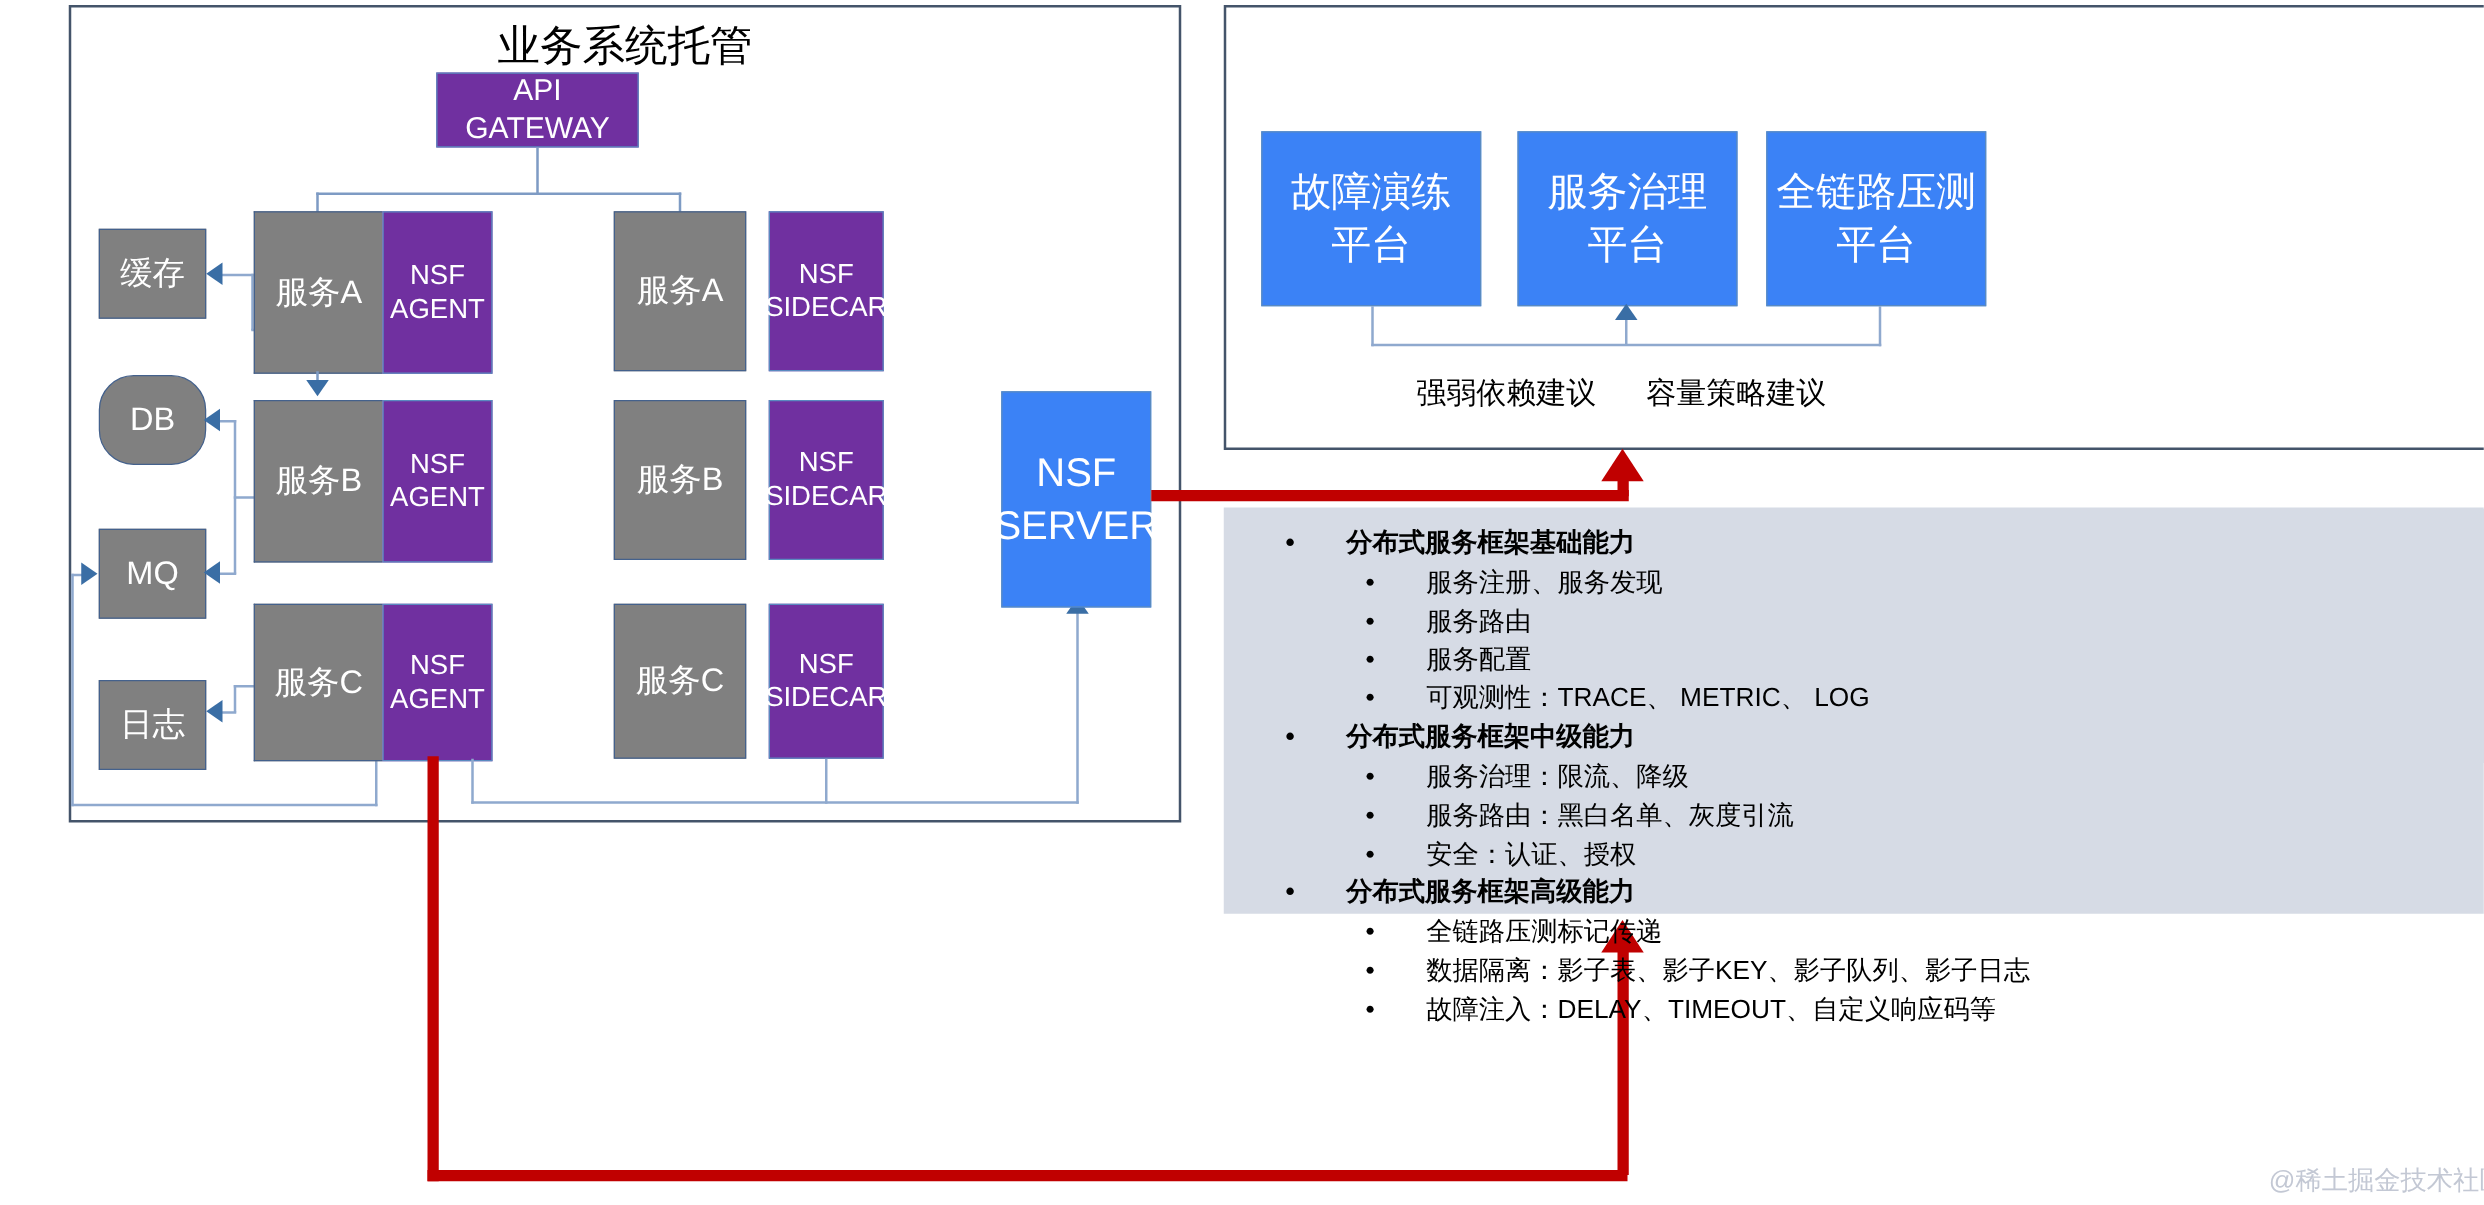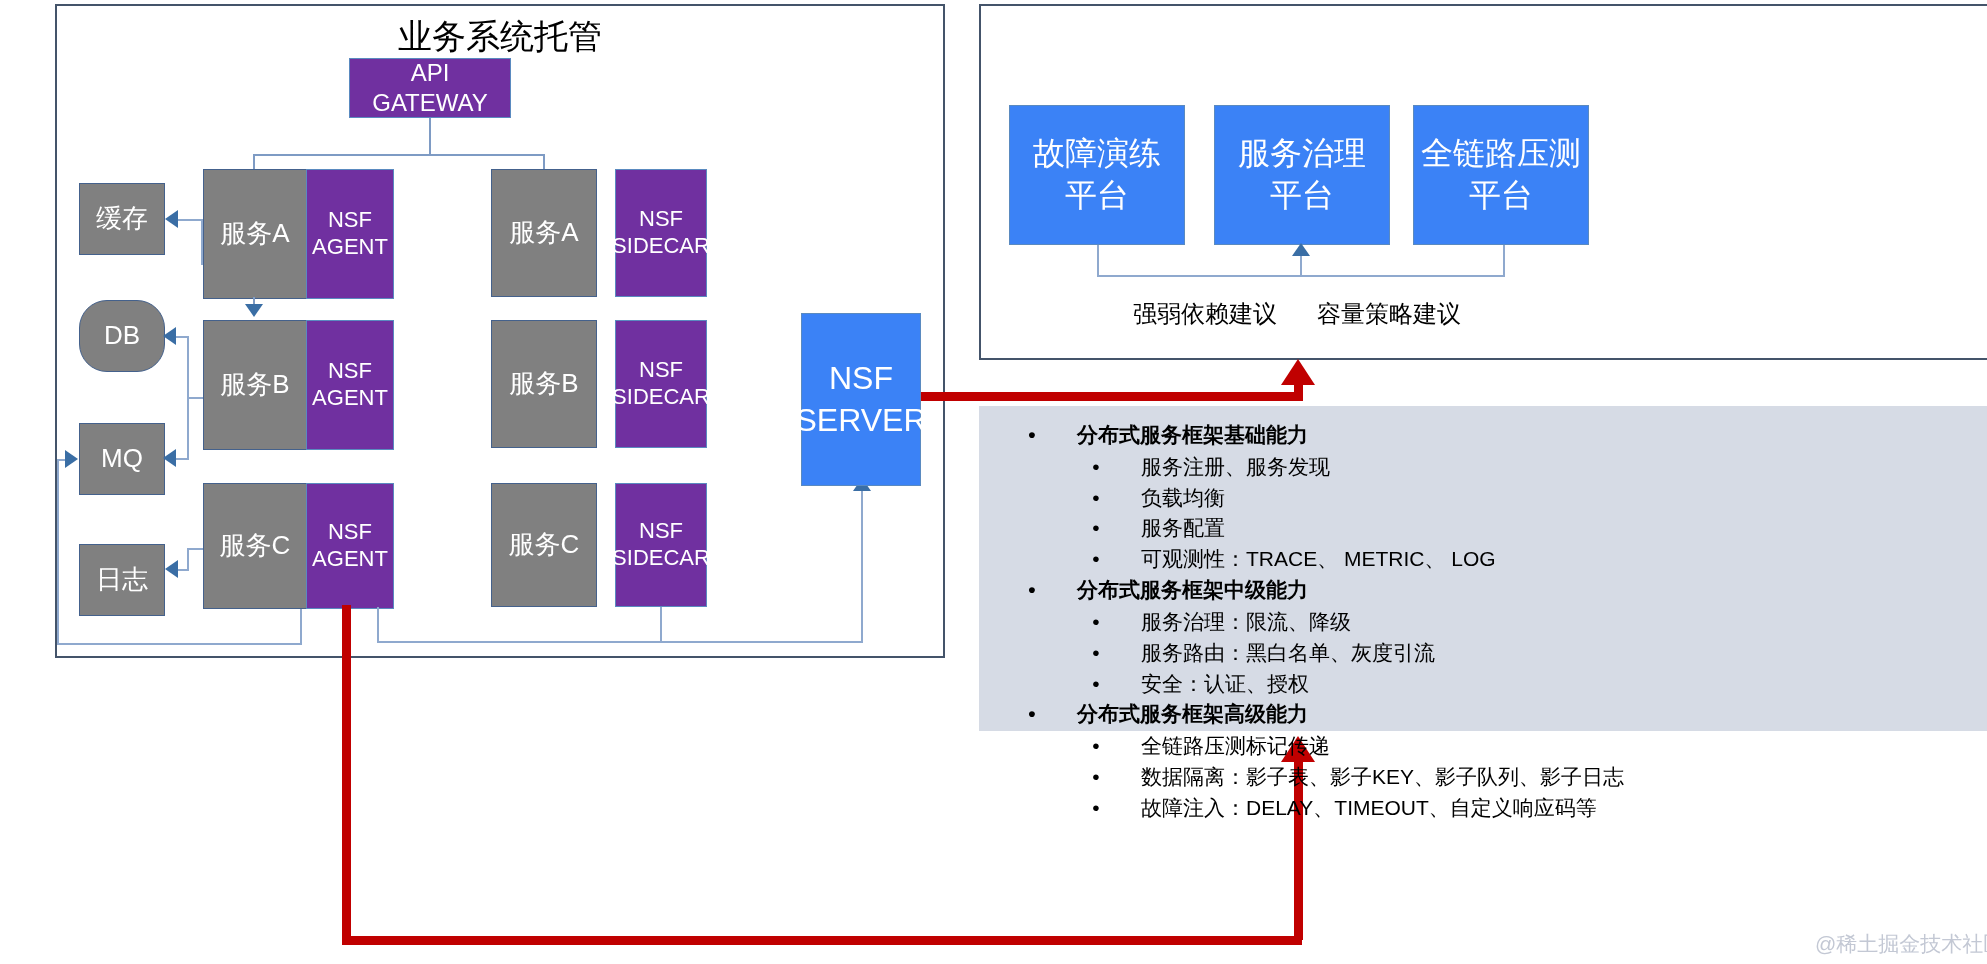--- a/index.html
+++ b/index.html
@@ -260,21 +260,21 @@
     <div class="cap-l1">
       <span class="bullet lead">•</span>
       <span class="txt">分布式服务框架基础能力</span>
     </div>
     <div class="cap-l2">
       <span class="bullet lead">•</span>
       <span class="txt">服务注册、服务发现</span>
     </div>
     <div class="cap-l2">
       <span class="bullet lead">•</span>
-      <span class="txt">负载均衡</span>
+      <span class="txt">服务路由</span>
     </div>
     <div class="cap-l2">
       <span class="bullet lead">•</span>
       <span class="txt">服务配置</span>
     </div>
     <div class="cap-l2">
       <span class="bullet lead">•</span>
       <span class="txt">可观测性：TRACE、 METRIC、 LOG</span>
     </div>
 

